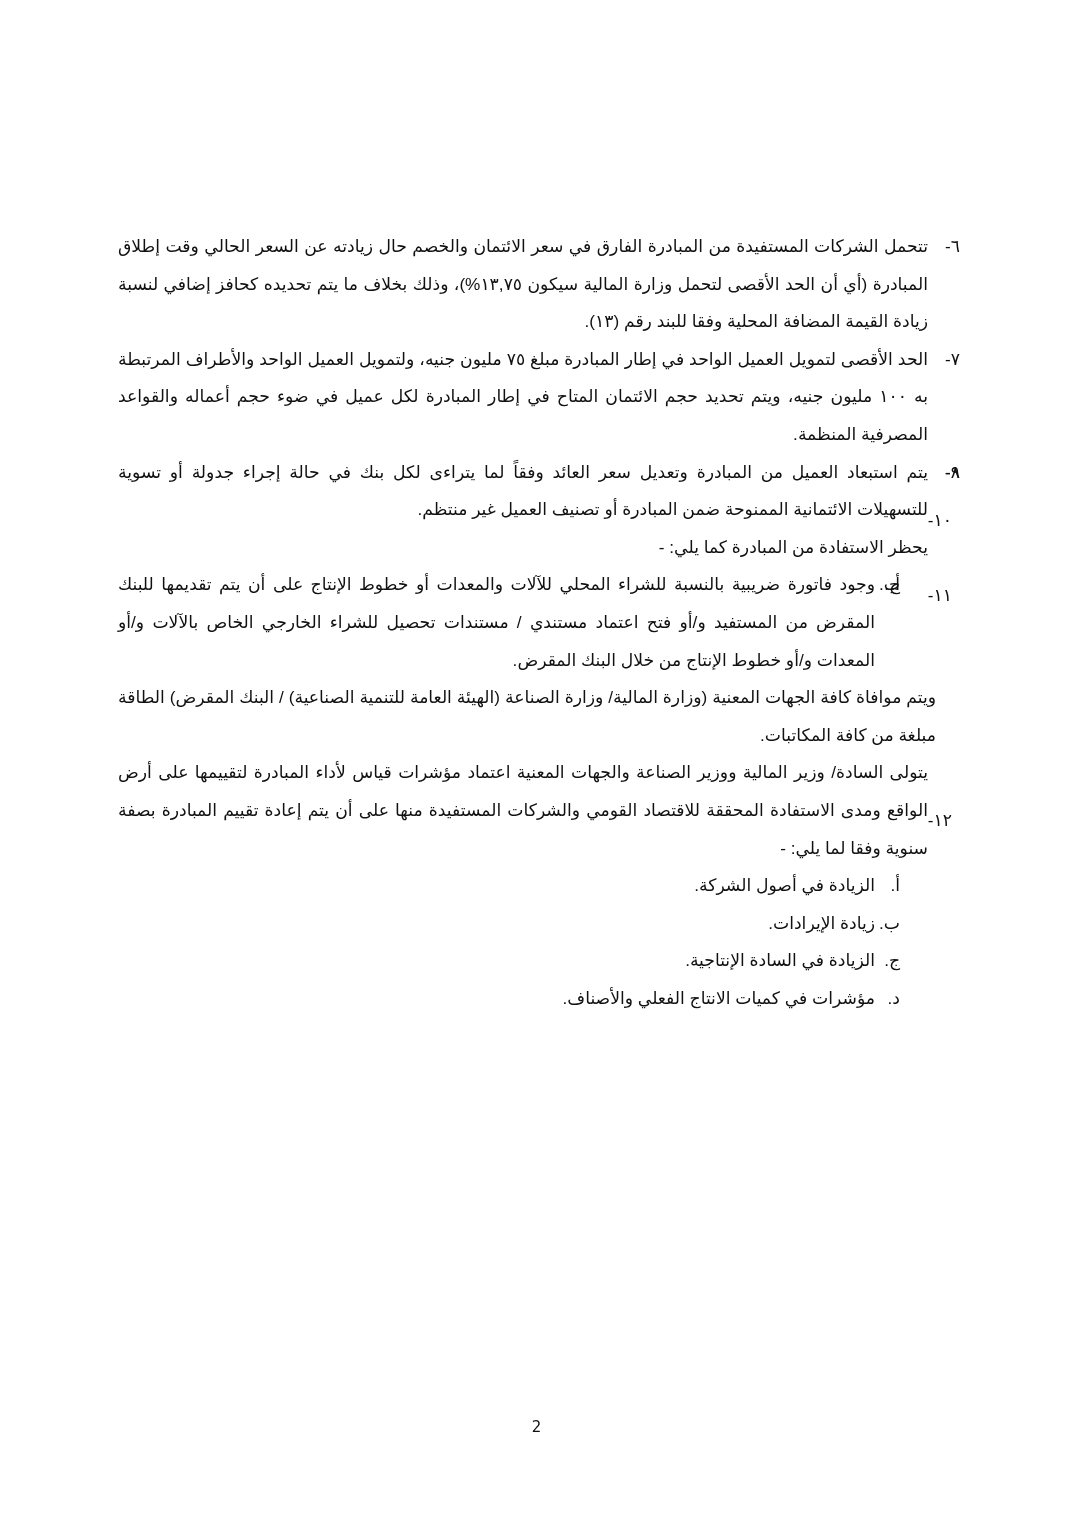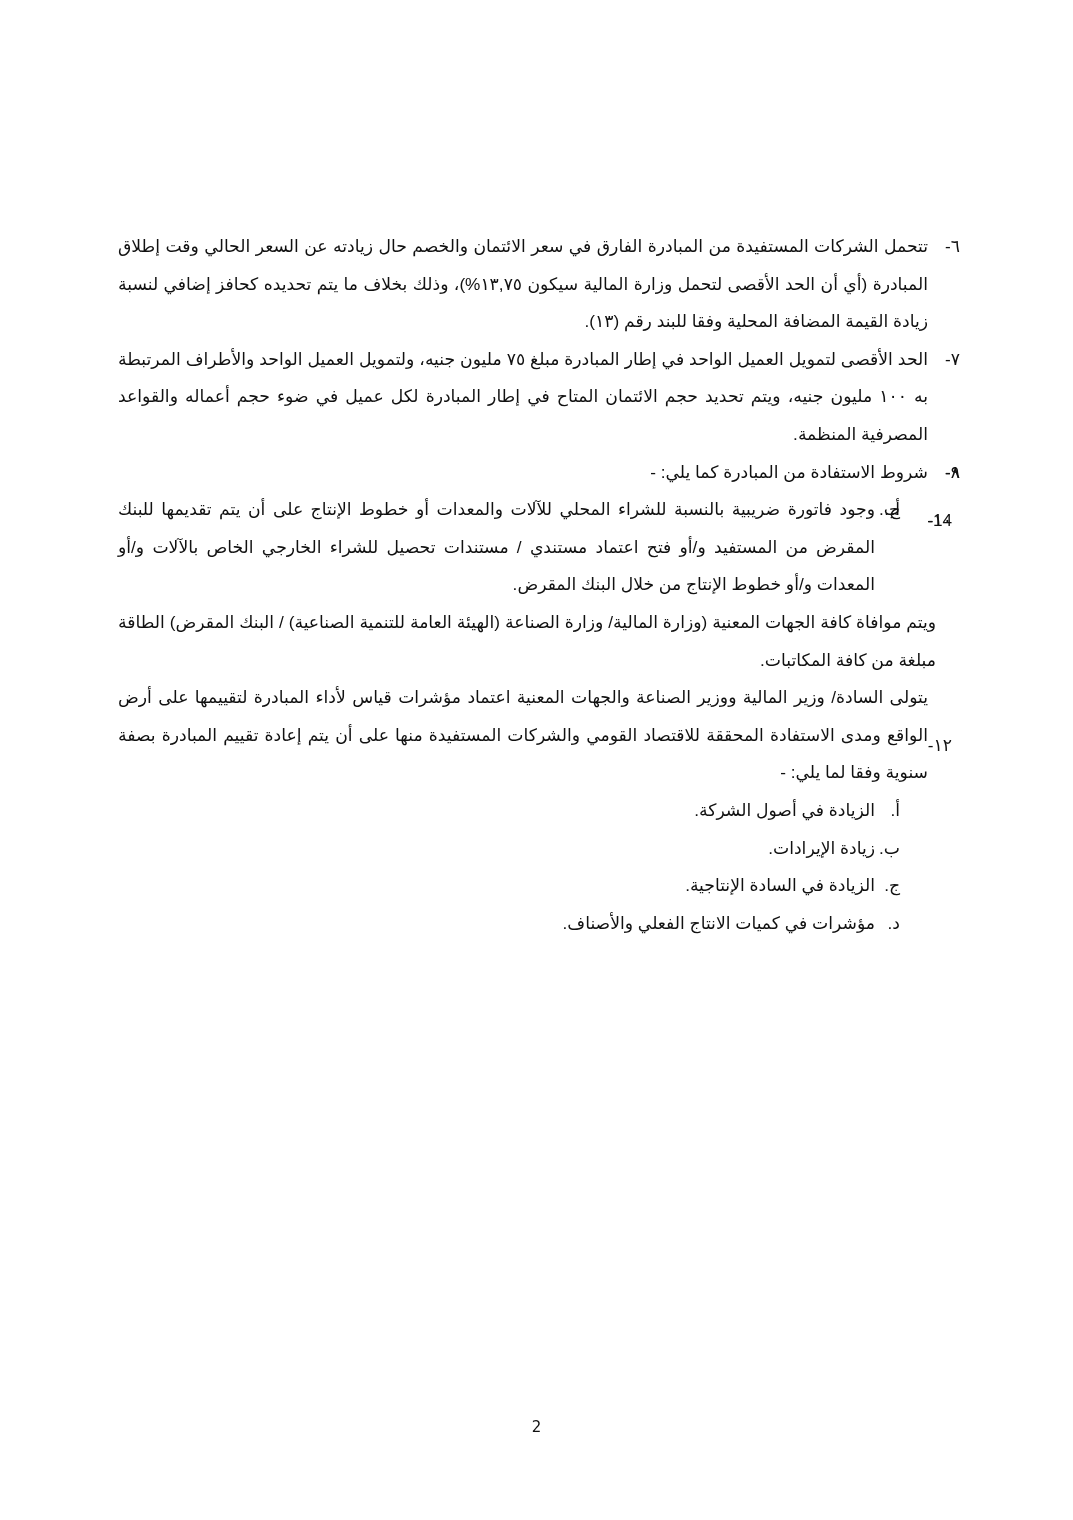--- a/index.html
+++ b/index.html
@@ -105,25 +105,26 @@
     <div class="item">
       <span class="num">٨-</span>
     </div>
 
     <div class="item">
       <span class="num">٩-</span>
     </div>
 
     <div class="item wide">
       <span class="num">١٠-</span>
+      <span>يتم استبعاد العميل من المبادرة وتعديل سعر العائد وفقاً لما يتراءى لكل بنك في حالة إجراء جدولة أو تسوية للتسهيلات الائتمانية الممنوحة ضمن المبادرة أو تصنيف العميل غير منتظم.</span>
     </div>
 
     <div class="item wide">
-      <span class="num">14-</span>
-      <span>شروط الاستفادة من المبادرة كما يلي: -</span>
+      <span class="num">١١-</span>
+      <span>يحظر الاستفادة من المبادرة كما يلي: -</span>
     </div>
 
     <div class="sub">
       <span class="mk">أ.</span>
     </div>
 
     <div class="sub">
       <span class="mk">ب.</span>
     </div>
 

